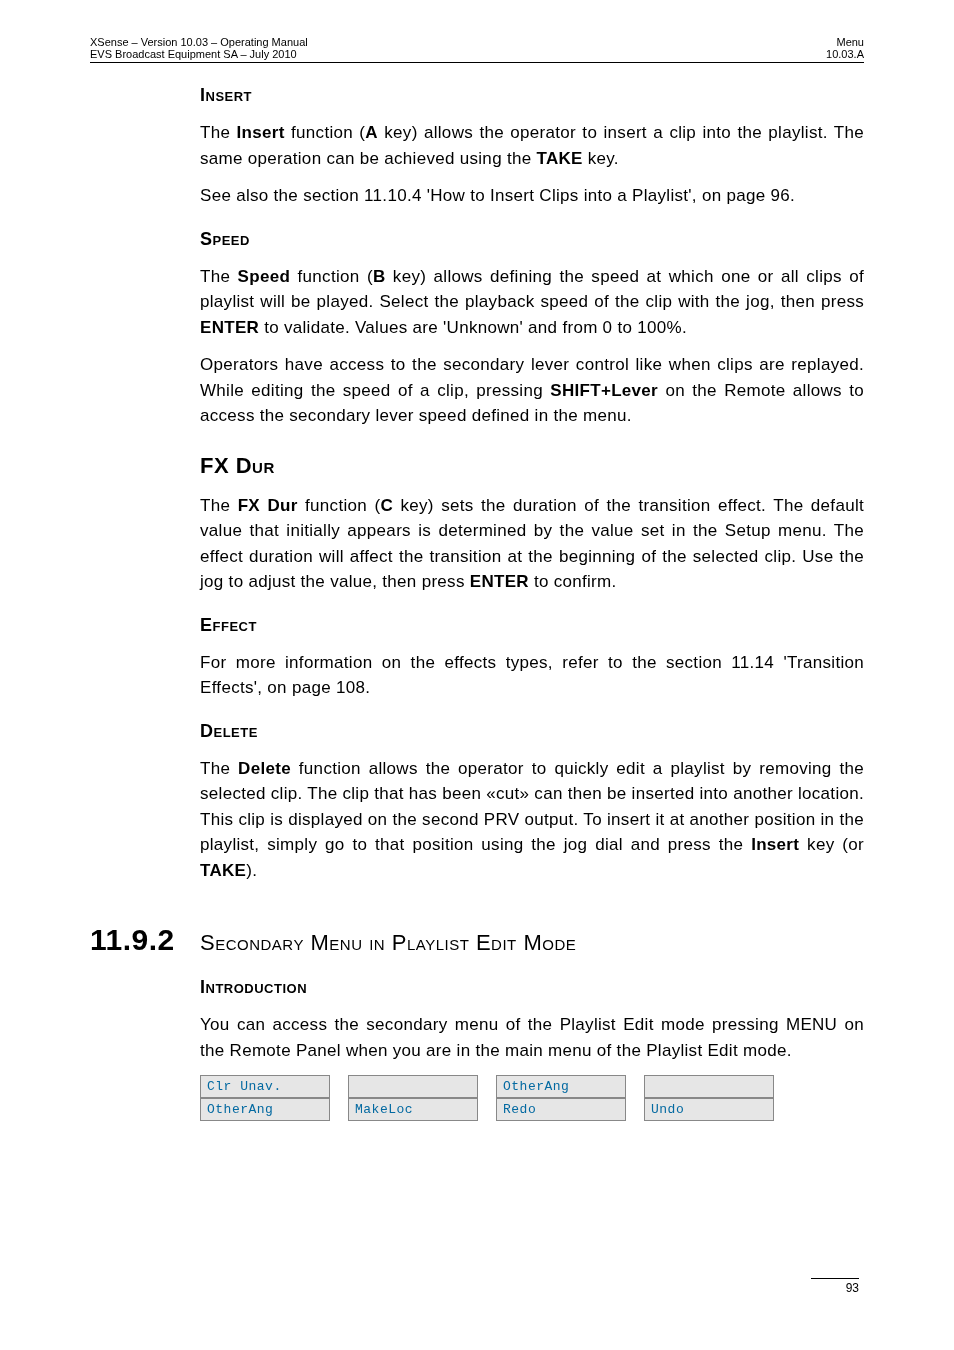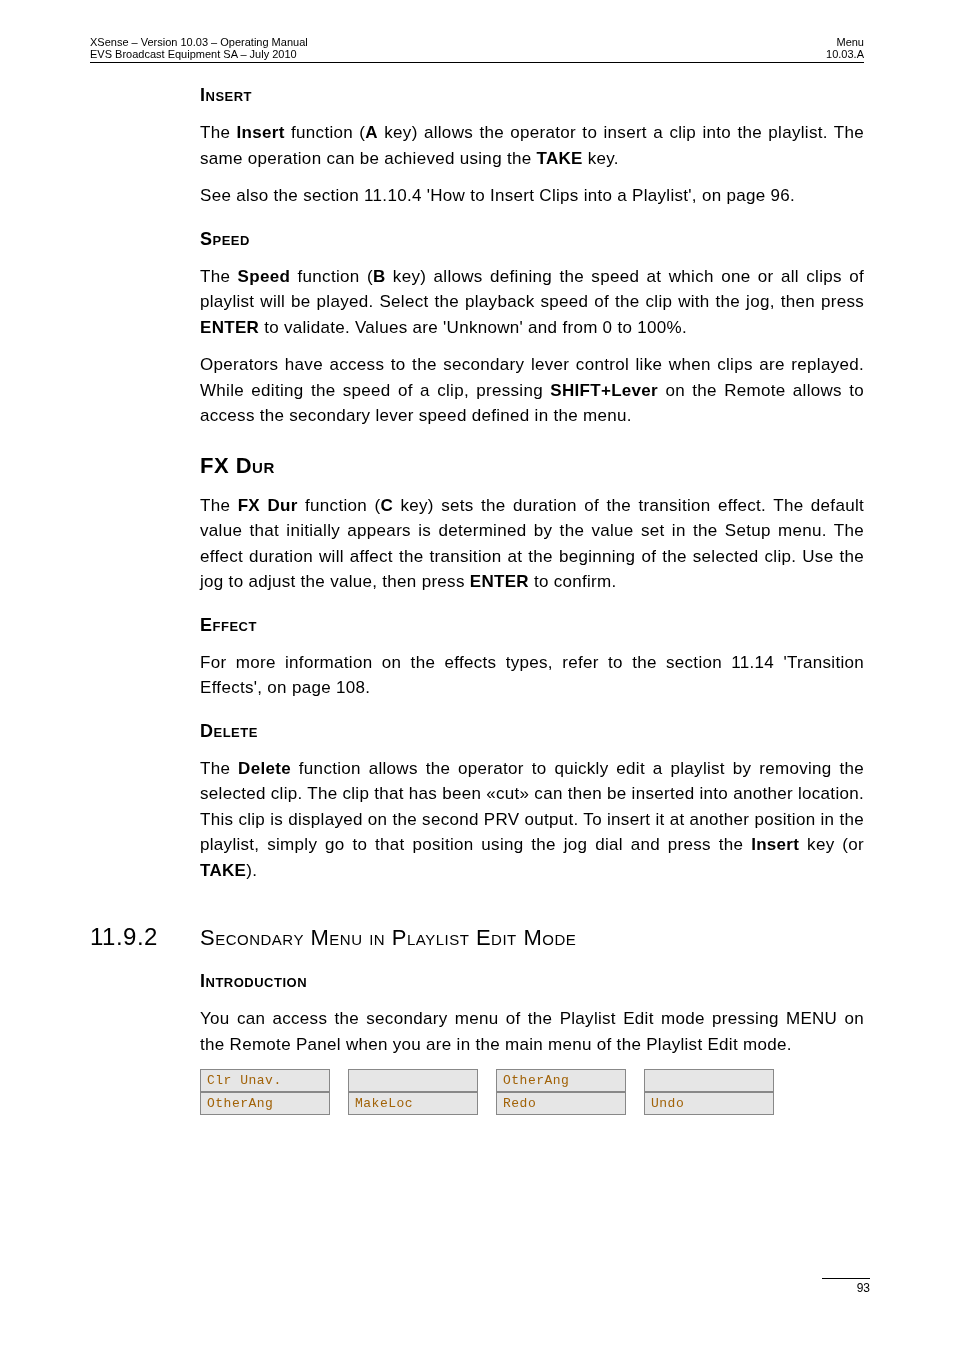--- a/index.html
+++ b/index.html
@@ -53,52 +53,52 @@
     }
     .para b { font-weight: bold; }
     .section-row {
       display: flex;
       align-items: baseline;
       margin-top: 40px;
       margin-bottom: 16px;
       margin-left: -110px;
     }
     .sec-num {
-      font-size: 24px;
-      font-weight: normal;
+      font-size: 30px;
+      font-weight: bold;
       width: 110px;
       letter-spacing: 0.5px;
     }
     .sec-title {
       font-size: 22px;
       font-weight: normal;
       font-variant: small-caps;
       letter-spacing: 0.5px;
     }
     .menu-grid {
       display: grid;
       grid-template-columns: 130px 130px 130px 130px;
       column-gap: 18px;
       row-gap: 0;
       margin-top: 6px;
     }
     .menu-cell {
       border: 1px solid #888;
       background: #e6e6e6;
-      color: #a16207;
+      color: #0369a1;
       font-family: "Courier New", monospace;
       font-size: 13px;
       padding: 3px 6px;
       min-height: 22px;
       letter-spacing: 0.5px;
     }
     .footer {
       position: absolute;
       bottom: 55px;
-      right: 84px;
+      right: 95px;
       font-size: 12px;
       text-align: right;
     }
     .footer-line {
       border-top: 1px solid #000;
       width: 48px;
       margin-left: auto;
       margin-bottom: 2px;
     }
   </style>

